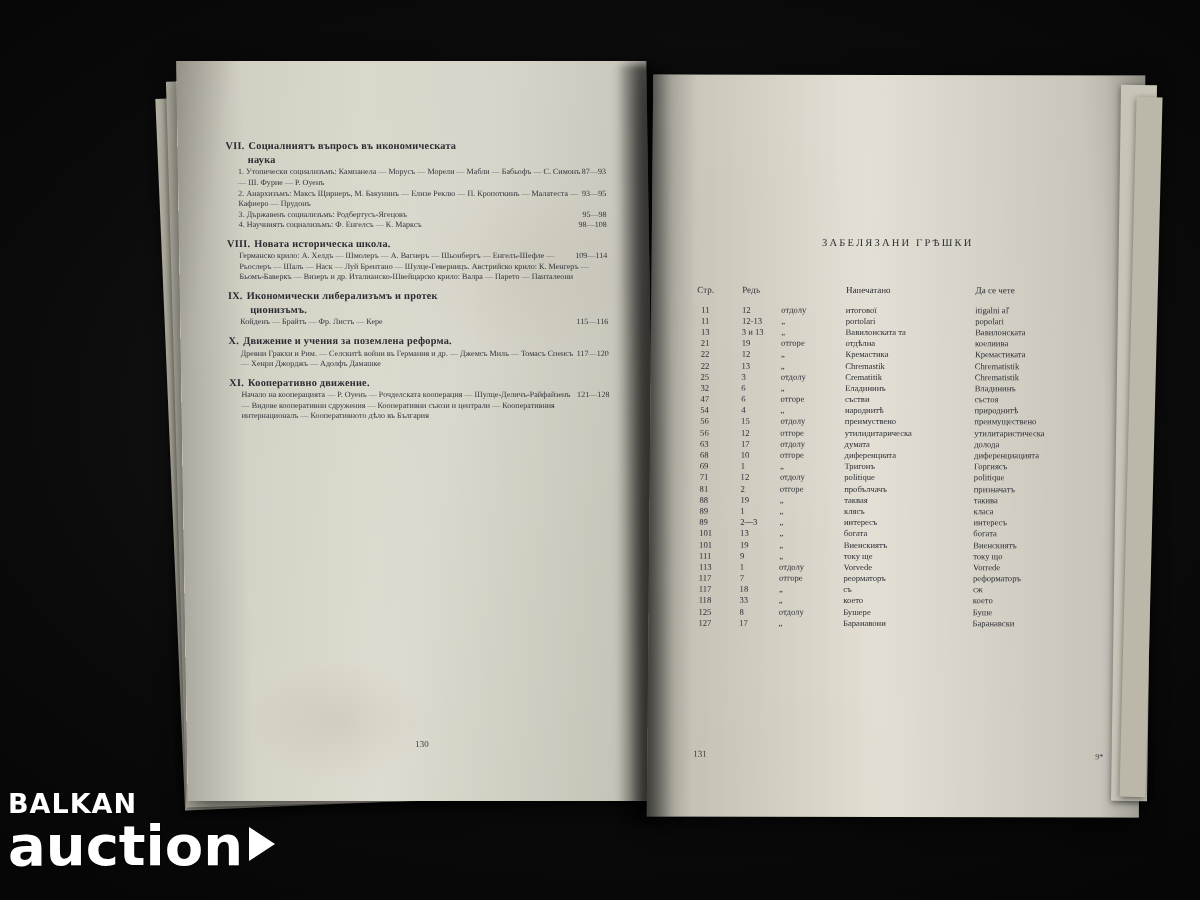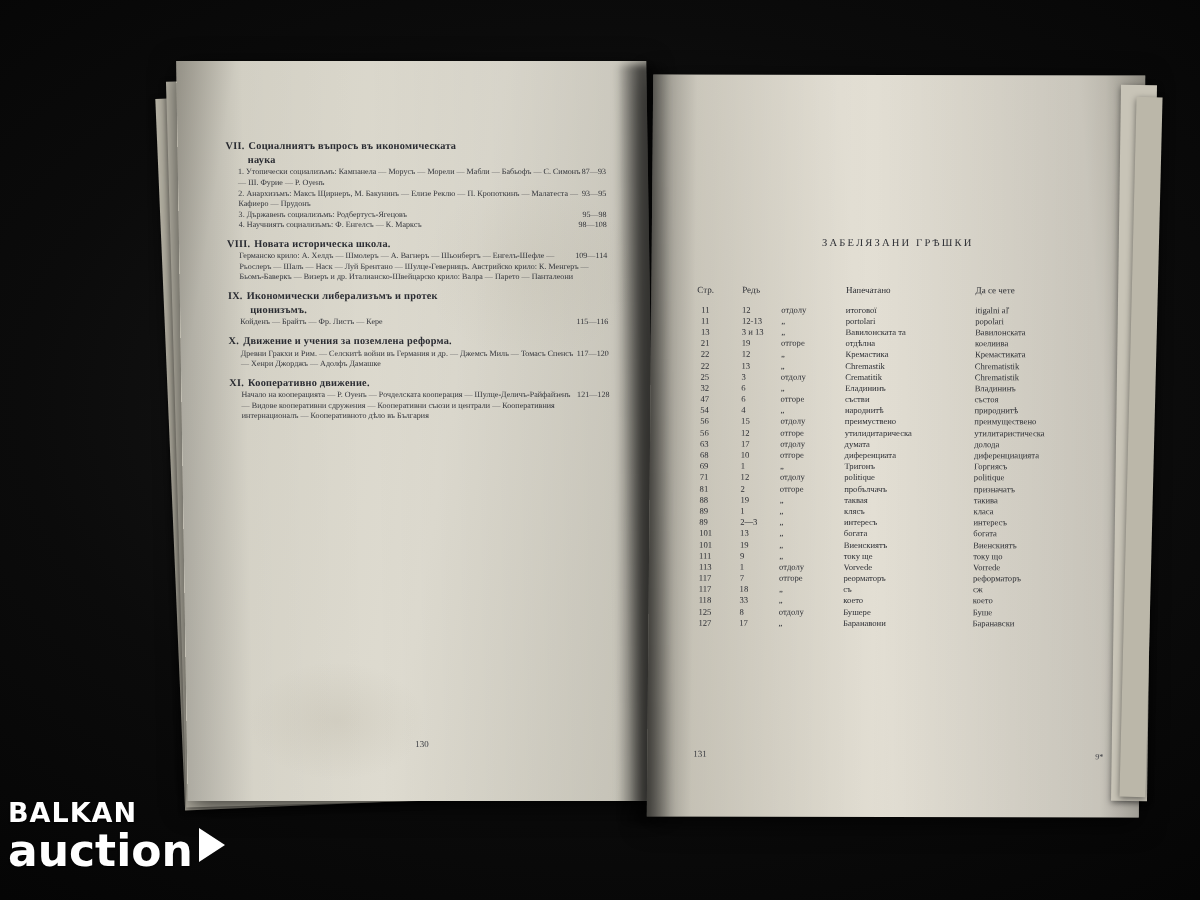--- a/index.html
+++ b/index.html
@@ -210,21 +210,21 @@
   }
   .wm-line1 {
     font-family: "DejaVu Sans", sans-serif;
     font-size: 27px;
     font-weight: bold;
     letter-spacing: 1px;
     line-height: 1;
   }
   .wm-line2 {
     font-family: "DejaVu Sans", sans-serif;
-    font-size: 44px;
+    font-size: 56px;
     font-weight: bold;
     line-height: 0.95;
     margin-top: 2px;
     position: relative;
     display: inline-block;
   }
   .wm-play {
     display: inline-block;
     width: 0; height: 0;
     border-left: 26px solid #ffffff;

